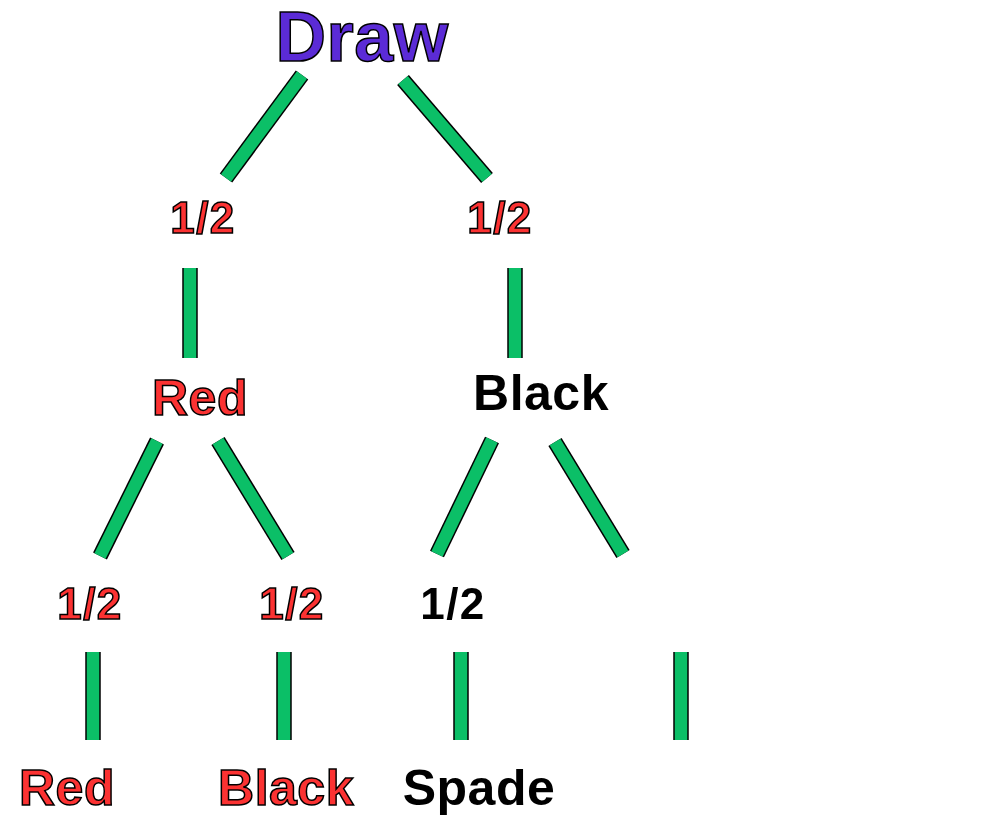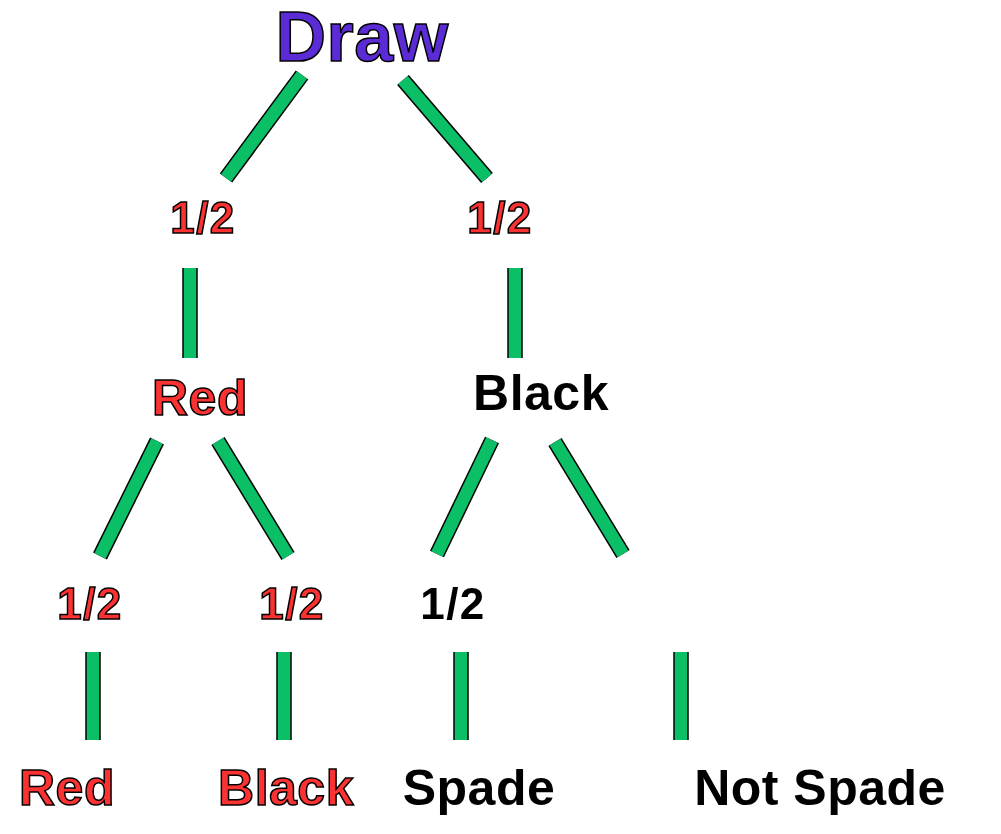--- a/index.html
+++ b/index.html
@@ -122,15 +122,14 @@
   <div class="label node c-red" style="left:200px; top:398px;">Red</div>
   <div class="label node c-ink" style="left:541px; top:393px;">Black</div>
 
   <div class="label prob c-red" style="left:90px; top:604px;">1/2</div>
   <div class="label prob c-red" style="left:292px; top:604px;">1/2</div>
   <div class="label prob c-ink" style="left:453px; top:604px;">1/2</div>
 
   <div class="label node c-red" style="left:67px; top:788px;">Red</div>
   <div class="label node c-red" style="left:286px; top:788px;">Black</div>
   <div class="label node c-ink" style="left:479px; top:788px;">Spade</div>
-  <div class="label node c-ink" style="left:820px; top:788px;">Not Spade</div>
 
 </div>
 
 </body></html>

